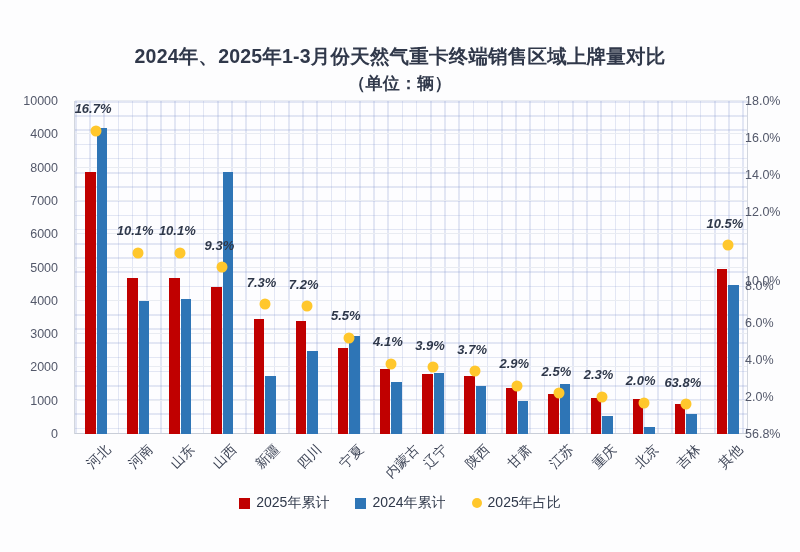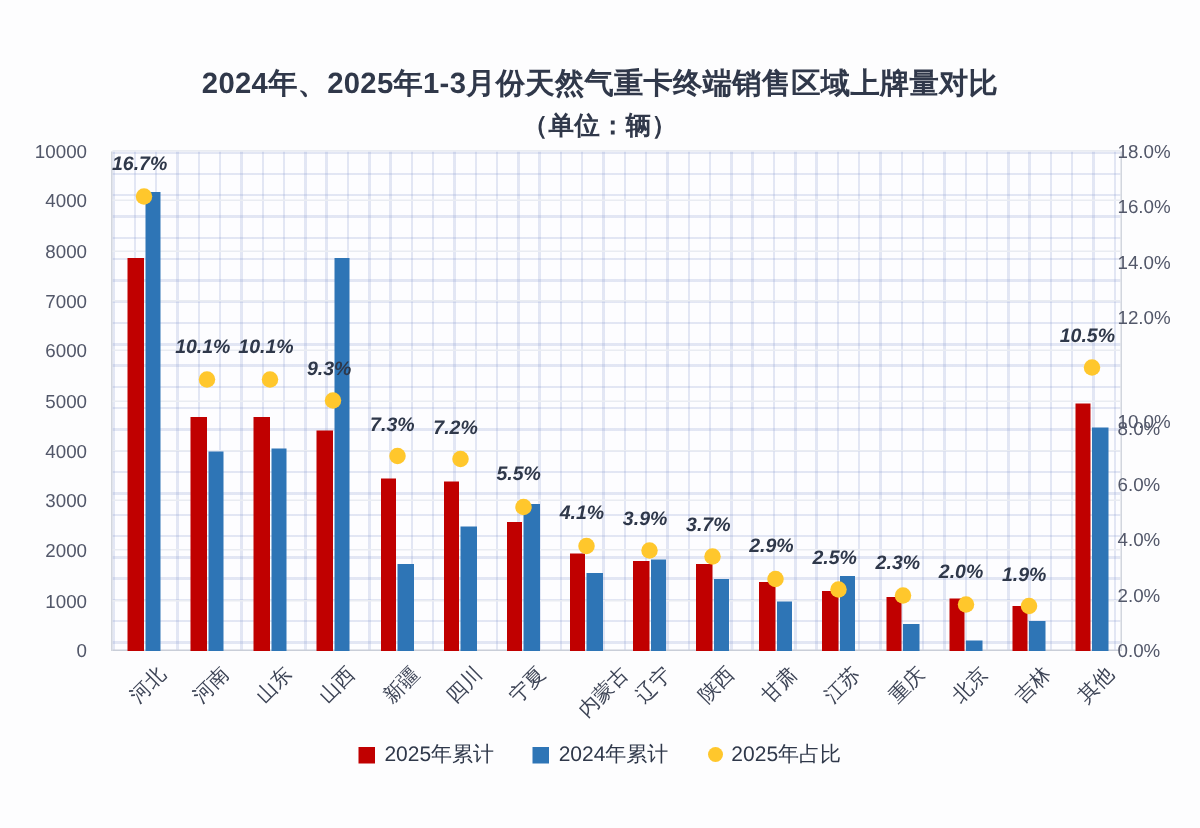--- a/index.html
+++ b/index.html
@@ -220,21 +220,21 @@
       <div class="grp" style="left: 547.625px; width: 42.125px;">
         <div class="bar red" style="width: 10.5px; left: 10.0625px; height: 34.965px;"></div>
         <div class="bar blue" style="width: 10.5px; left: 21.5625px; height: 6.66px;"></div>
         <div class="dot" style="left: 21.0625px; bottom: 31.5px;"></div>
         <div class="dotlabel" style="left: 18.0625px; bottom: 46px;">2.0%</div>
       </div>
       <div class="grp" style="left: 589.75px; width: 42.125px;">
         <div class="bar red" style="width: 10.5px; left: 10.0625px; height: 29.97px;"></div>
         <div class="bar blue" style="width: 10.5px; left: 21.5625px; height: 19.98px;"></div>
         <div class="dot" style="left: 21.0625px; bottom: 29.65px;"></div>
-        <div class="dotlabel" style="left: 18.0625px; bottom: 44.15px;">1.9%</div>
+        <div class="dotlabel" style="left: 18.0625px; bottom: 44.15px;">63.8%</div>
       </div>
       <div class="grp" style="left: 631.875px; width: 42.125px;">
         <div class="bar red" style="width: 10.5px; left: 10.0625px; height: 164.835px;"></div>
         <div class="bar blue" style="width: 10.5px; left: 21.5625px; height: 148.518px;"></div>
         <div class="dot" style="left: 21.0625px; bottom: 188.75px;"></div>
         <div class="dotlabel" style="left: 18.0625px; bottom: 203.25px;">10.5%</div>
       </div>
     </div>
 
   <div id="axis-left">
@@ -244,21 +244,21 @@
       <div class="ytick-l" style="top: 334.1px;">3000</div>
       <div class="ytick-l" style="top: 300.8px;">4000</div>
       <div class="ytick-l" style="top: 267.5px;">5000</div>
       <div class="ytick-l" style="top: 234.2px;">6000</div>
       <div class="ytick-l" style="top: 200.9px;">7000</div>
       <div class="ytick-l" style="top: 167.6px;">8000</div>
       <div class="ytick-l" style="top: 134.3px;">4000</div>
       <div class="ytick-l" style="top: 101px;">10000</div>
     </div>
   <div id="axis-right">
-      <div class="ytick-r" style="top: 434px;">0.0%</div>
+      <div class="ytick-r" style="top: 434px;">56.8%</div>
       <div class="ytick-r" style="top: 397px;">2.0%</div>
       <div class="ytick-r" style="top: 360px;">4.0%</div>
       <div class="ytick-r" style="top: 323px;">6.0%</div>
       <div class="ytick-r" style="top: 286px;">8.0%</div>
       <div class="ytick-r" style="top: 249px; margin-top: 32px;">10.0%</div>
       <div class="ytick-r" style="top: 212px;">12.0%</div>
       <div class="ytick-r" style="top: 175px;">14.0%</div>
       <div class="ytick-r" style="top: 138px;">16.0%</div>
       <div class="ytick-r" style="top: 101px;">18.0%</div>
     </div>

